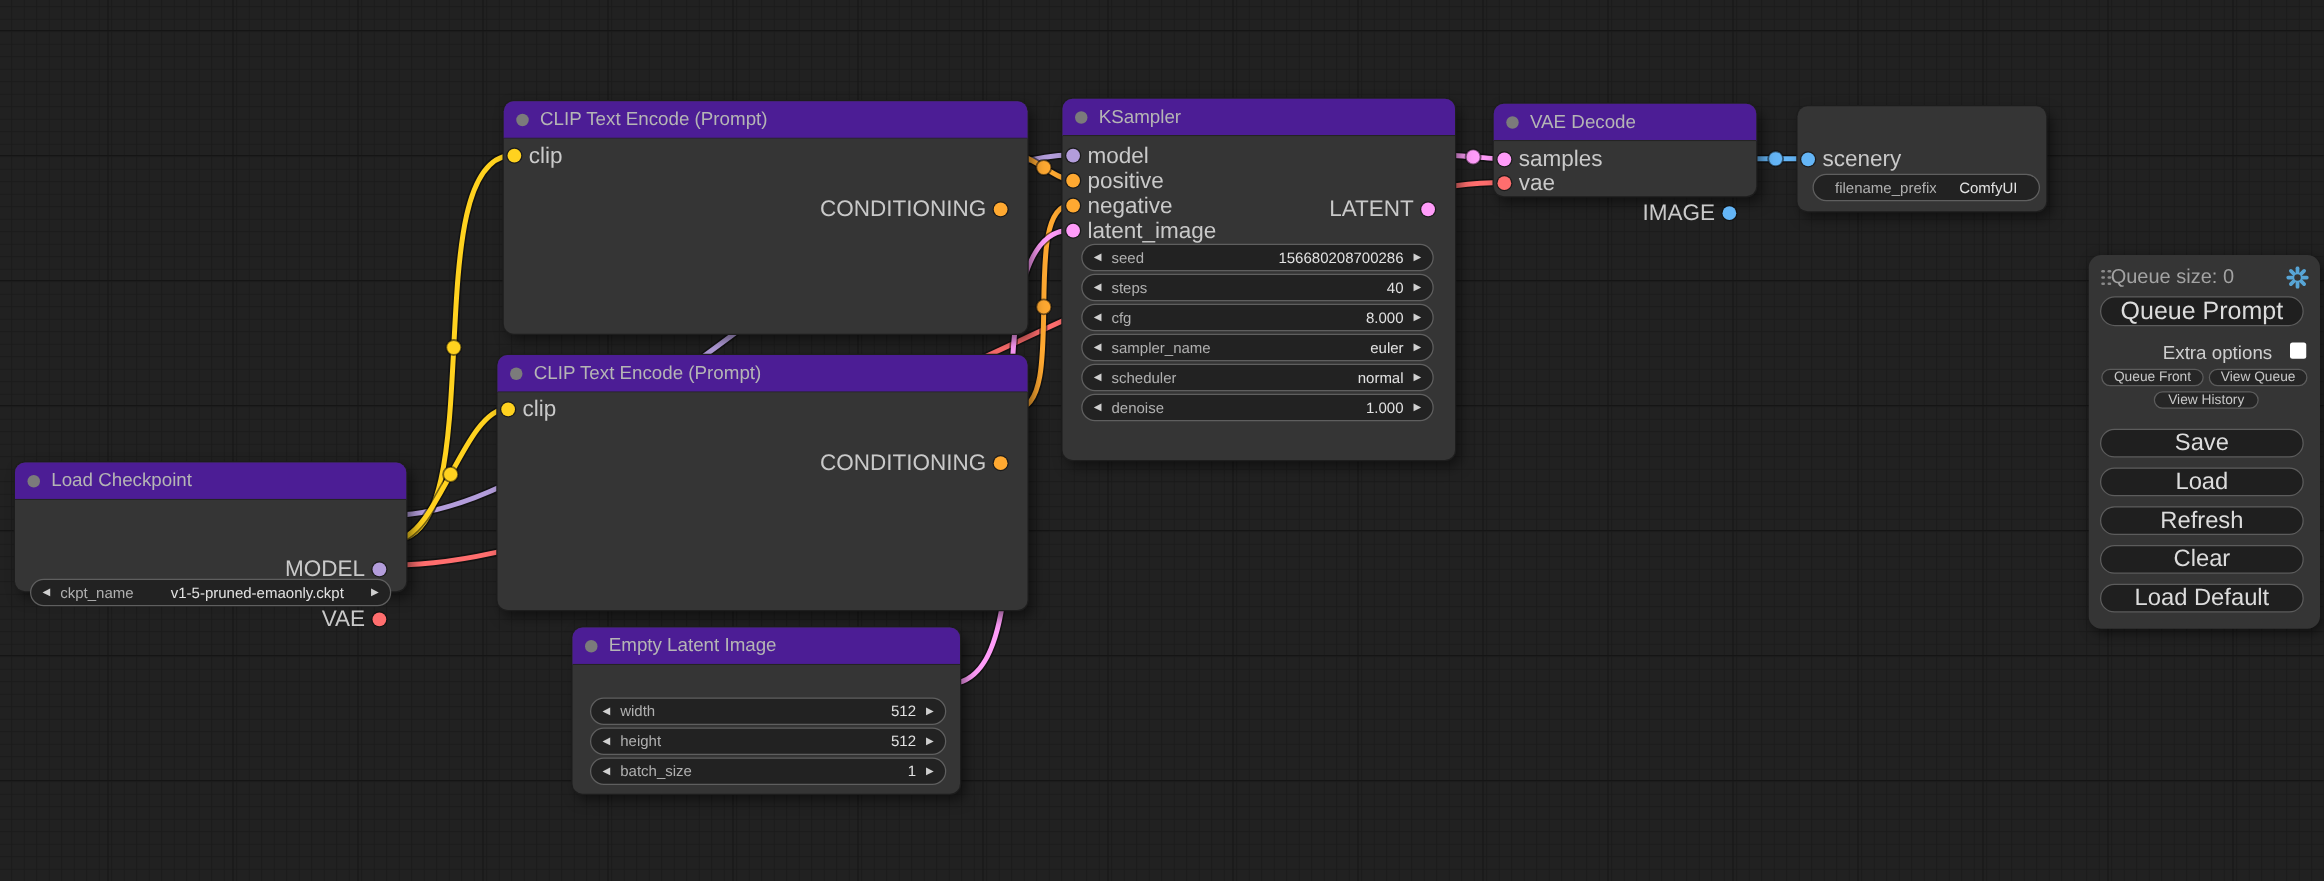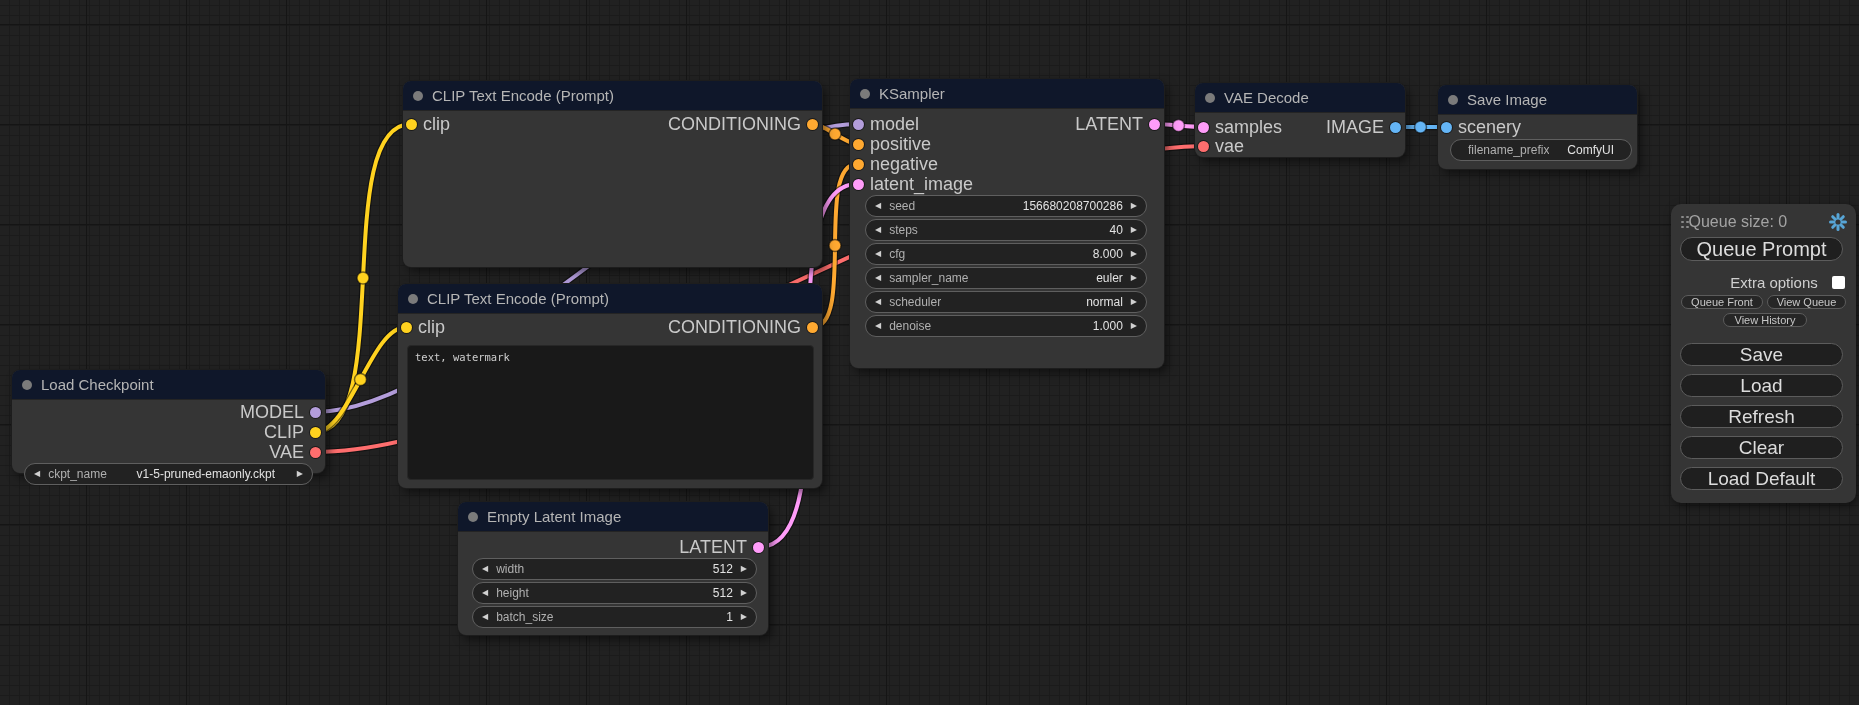--- a/index.html
+++ b/index.html
@@ -14,28 +14,28 @@
       linear-gradient(90deg,#1b1b1b 1px,transparent 1px);
     background-size:100px 100px,100px 100px,10px 10px,10px 10px;
     background-position:86px 24px,86px 24px,9px 5px,9px 5px;
   }
   #wires{position:absolute;left:0;top:0;z-index:1;pointer-events:none;}
   .node{
     position:absolute;z-index:2;background:#353535;border-radius:8px;
     box-shadow:0 0 0 1px #1d1d1d,4px 5px 10px rgba(0,0,0,.5);
   }
   .ntitle{
-    position:absolute;left:0;top:0;right:0;height:29px;background:#0f172a;
+    position:absolute;left:0;top:0;right:0;height:29px;background:#4c1d95;
     border-radius:8px 8px 0 0;border-bottom:1px solid #242424;
     display:flex;align-items:center;color:#b5b5b5;font-size:15px;
   }
   .tdot{width:10px;height:10px;border-radius:50%;background:#7b7b7b;margin:0 9px 0 10px;flex:0 0 auto;}
   .prow{position:absolute;height:16px;display:flex;align-items:center;gap:6px;font-size:18px;color:#c9c9c9;white-space:nowrap;}
   .prow.in{left:3px;}
-  .prow.out{right:4px;flex-direction:row-reverse;}
+  .prow.out{right:16px;flex-direction:row-reverse;margin-top:43px;}
   .pdot{width:11px;height:11px;border-radius:50%;flex:0 0 auto;box-shadow:0 0 0 1px rgba(10,10,10,.6);}
   .ta{
     position:absolute;background:#191919;border:1px solid #272727;border-radius:4px;
     color:#cfcfcf;font-family:"DejaVu Sans Mono",monospace;font-size:10.5px;line-height:1.5;
     padding:4px 7px;white-space:pre-wrap;box-sizing:border-box;
   }
   .wstack{position:absolute;}
   .widget{
     height:22px;border-radius:11px;background:#222;border:1px solid #5f5f5f;
     display:flex;align-items:center;box-sizing:border-box;margin-bottom:2px;
@@ -59,21 +59,21 @@
   .btn{
     position:absolute;left:9px;width:163px;height:23px;background:#1f1f1f;border:1px solid #5c5c5c;
     border-radius:12px;color:#dcdcdc;font-size:19px;display:flex;align-items:center;justify-content:center;
     box-sizing:border-box;
   }
   .btn.qp{height:24px;font-size:20px;}
   .sbtn{
     position:absolute;height:14px;background:#262626;border:1px solid #5c5c5c;border-radius:8px;
     color:#c8c8c8;font-size:11px;display:flex;align-items:center;justify-content:center;box-sizing:border-box;
   }
-  .xrow{position:absolute;left:0;right:0;top:70px;height:16px;display:flex;align-items:center;justify-content:center;gap:14px;color:#cfcfcf;font-size:15px;padding-left:48px;}
+  .xrow{position:absolute;left:0;right:0;top:70px;height:16px;display:flex;justify-content:center;gap:14px;color:#cfcfcf;font-size:15px;padding-left:48px;}
   .chk{width:13px;height:13px;background:#fff;border-radius:2px;}
 </style>
 </head>
 <body>
 
 <svg id="wires" width="1859" height="705">
     <path d="M 315 412 C 468.4413568761695 412, 703.5586431238305 124, 857 124" fill="none" stroke="rgba(10,10,10,0.55)" stroke-width="6.5"></path>
     <path d="M 315 412 C 468.4413568761695 412, 703.5586431238305 124, 857 124" fill="none" stroke="#b39ddb" stroke-width="4"></path>
     <path d="M 315 432 C 395.6535802057168 432, 330.3464197942832 124, 411 124" fill="none" stroke="rgba(10,10,10,0.55)" stroke-width="6.5"></path>
     <path d="M 315 432 C 395.6535802057168 432, 330.3464197942832 124, 411 124" fill="none" stroke="#ffd21f" stroke-width="4"></path>
@@ -151,21 +151,20 @@
     <span>CLIP Text Encode (Prompt)</span>
   </div>
   <div class="prow in" style="top:35px">
     <span class="pdot" style="background: rgb(255, 210, 31);"></span>
     <span>clip</span>
   </div>
   <div class="prow out" style="top:35px">
     <span class="pdot" style="background: rgb(255, 169, 49);"></span>
     <span>CONDITIONING</span>
   </div>
-  <div class="ta" style="left:9px;top:61px;width:407px;height:135px">text, watermark</div>
 </div>
 
 <div class="node" style="left:850px;top:79px;width:314px;height:289px">
   <div class="ntitle">
     <span class="tdot"></span>
     <span>KSampler</span>
   </div>
   <div class="prow in" style="top:37px">
     <span class="pdot" style="background: rgb(179, 157, 219);"></span>
     <span>model</span>
@@ -245,24 +244,20 @@
     <span class="pdot" style="background: rgb(255, 110, 110);"></span>
     <span>vae</span>
   </div>
   <div class="prow out" style="top:36px">
     <span class="pdot" style="background: rgb(100, 181, 246);"></span>
     <span>IMAGE</span>
   </div>
 </div>
 
 <div class="node" style="left:1438px;top:85px;width:199px;height:84px">
-  <div class="ntitle">
-    <span class="tdot"></span>
-    <span>Save Image</span>
-  </div>
   <div class="prow in" style="top:34px">
     <span class="pdot" style="background: rgb(100, 181, 246);"></span>
     <span>scenery</span>
   </div>
   <div class="wstack" style="left:12px;top:54px;width:182px">
       <div class="widget">
         <span class="wlabel">filename_prefix</span>
         <span class="wsp"></span>
         <span class="wval">ComfyUI</span>
       </div>

